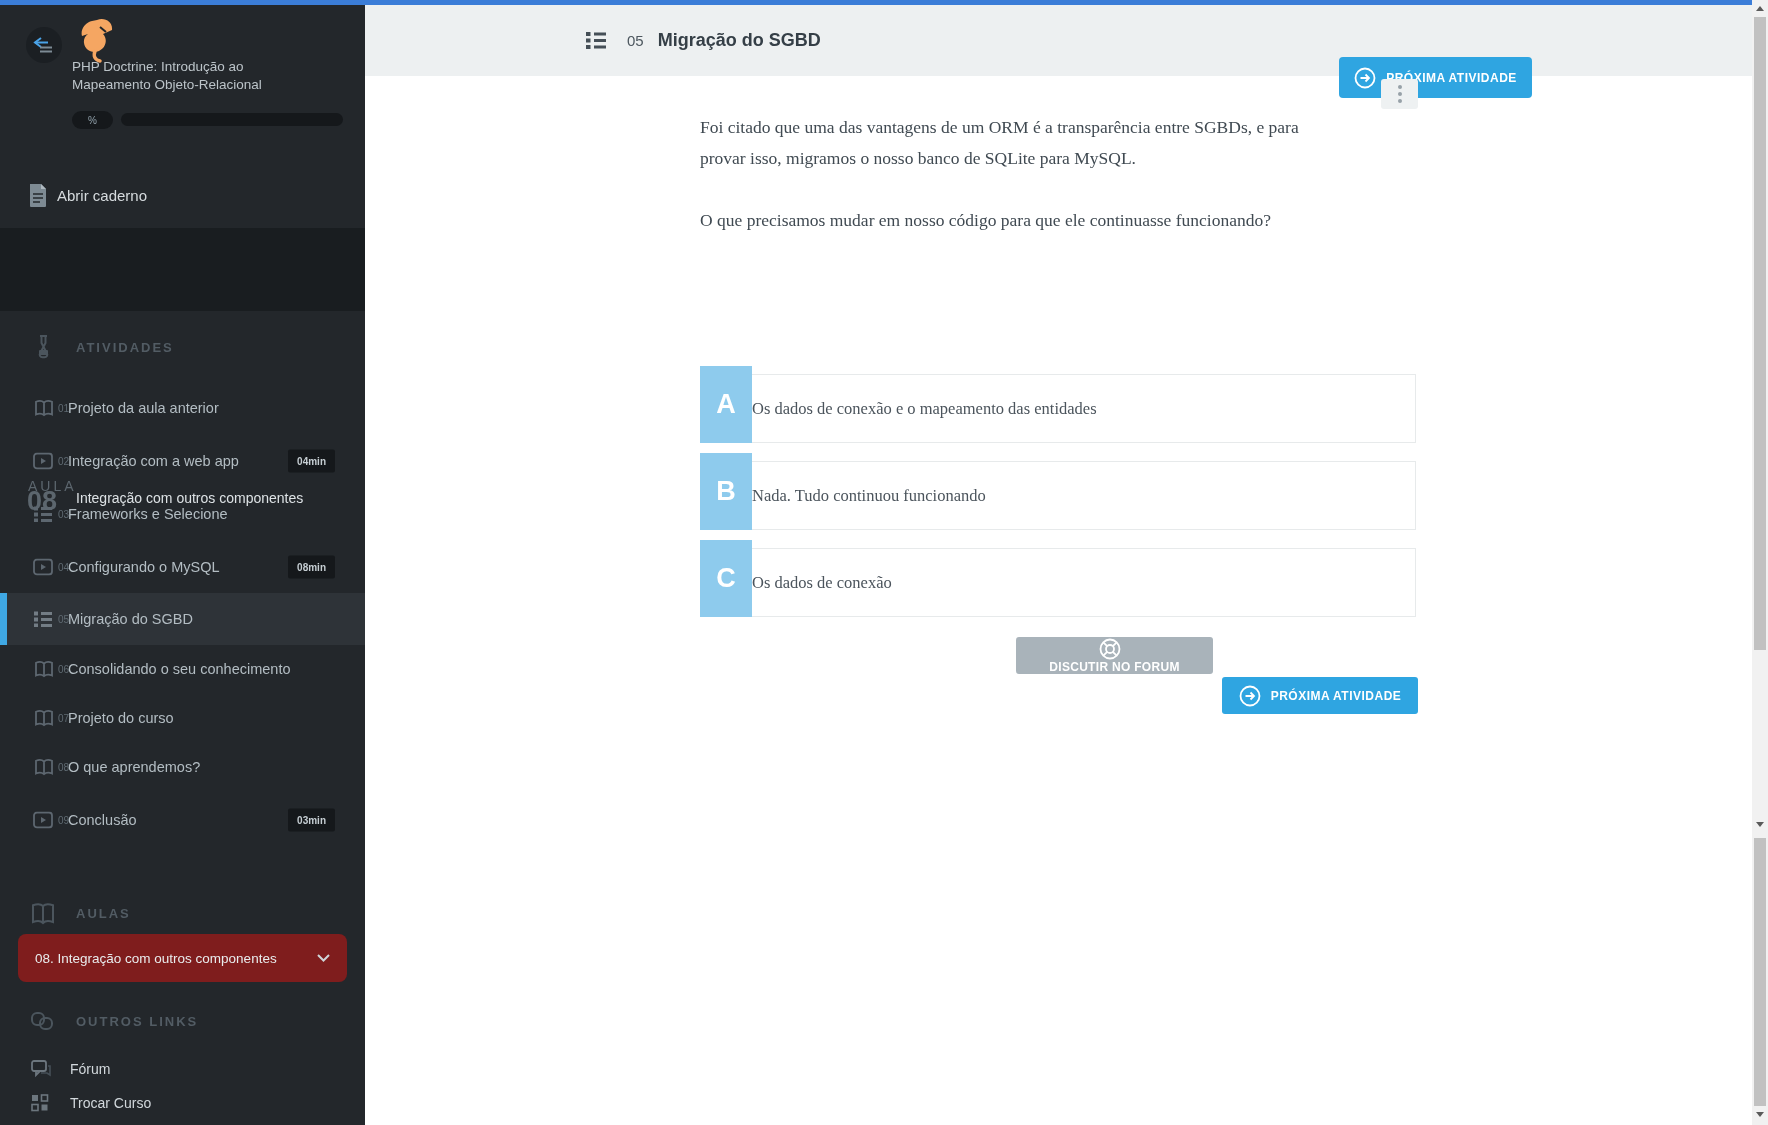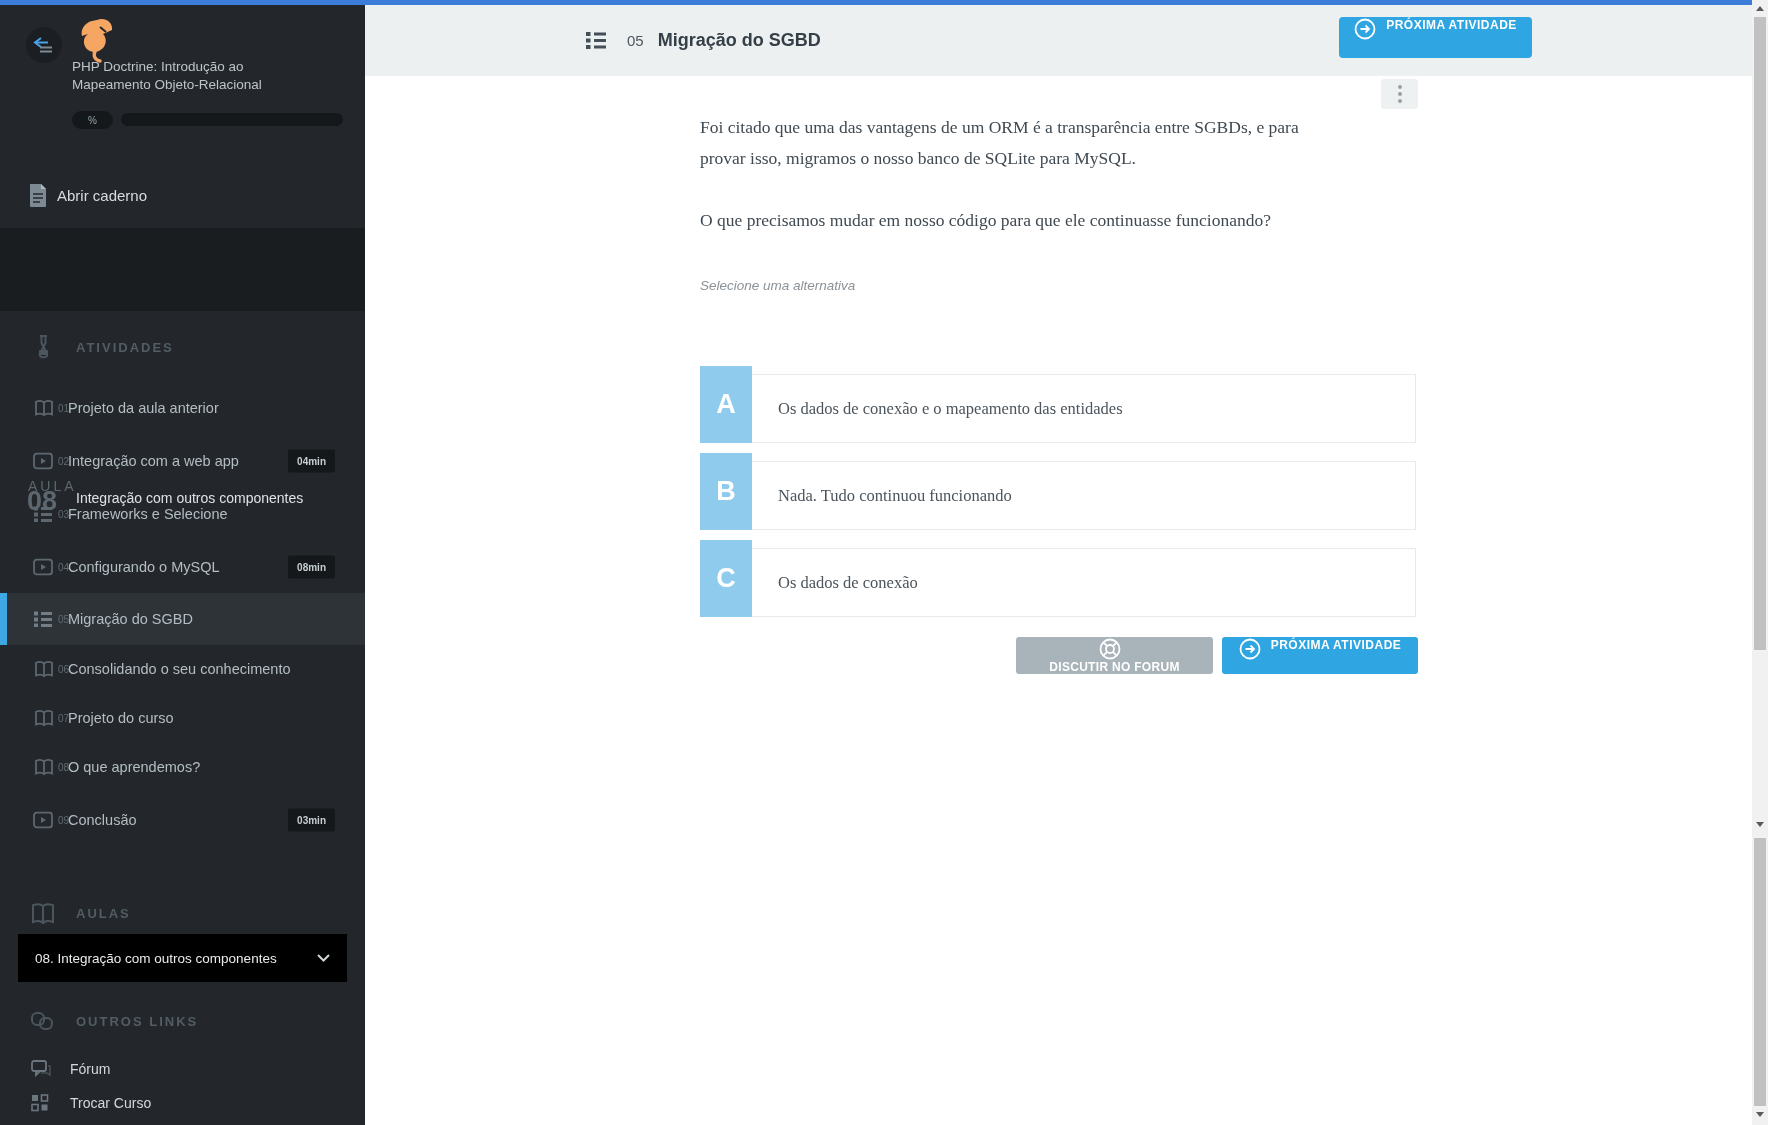--- a/index.html
+++ b/index.html
@@ -30,52 +30,52 @@
   .side-sec-header .sec-icon{position:absolute;left:33px;}
   .side-sec-header .sec-lbl{position:absolute;left:76px;font-size:13px;font-weight:bold;letter-spacing:2px;color:#525c64;}
   .act-row{position:absolute;left:0;width:365px;height:50px;cursor:pointer;}
   .act-row .a-icon{position:absolute;left:33px;top:50%;transform:translateY(-50%);}
   .act-row .a-num{position:absolute;left:58px;top:50%;transform:translateY(-50%);font-size:10px;color:#5f6a72;text-align:right;}
   .act-row .a-lbl{position:absolute;left:68px;top:50%;transform:translateY(-50%);font-size:14.5px;color:#b3bdc3;white-space:nowrap;}
   .act-row .a-dur{position:absolute;right:30px;top:50%;transform:translateY(-50%);background:#15181b;color:#c6ced3;
                   font-size:10px;font-weight:bold;padding:6px 9px;border-radius:2px;}
   .act-row.active{background:#2e3338;height:52px;}
   .act-row.active .a-bar{position:absolute;left:0;top:0;width:7px;height:100%;background:#3fa8e4;}
-  .aulas-dropdown{position:absolute;left:18px;top:934px;width:329px;height:48px;background:#000000;border-radius:0;
+  .aulas-dropdown{position:absolute;left:18px;top:934px;width:329px;height:48px;background:#7f1d1d;border-radius:8px;
                   display:flex;align-items:center;box-sizing:border-box;padding:0 17px;cursor:pointer;}
   .aulas-dropdown .dd-lbl{font-size:13.5px;color:#e9eced;flex:1;}
   .link-row{position:absolute;left:0;width:365px;height:30px;display:flex;align-items:center;cursor:pointer;}
   .link-row .l-icon{position:absolute;left:31px;}
   .link-row .l-lbl{position:absolute;left:70px;font-size:14px;color:#d2d8dc;}
 
   
   .headerband{position:absolute;left:365px;top:5px;width:1387px;height:71px;background:#edf0f1;z-index:5;}
   .h-group{position:absolute;left:220px;top:0;height:71px;display:flex;align-items:center;}
   .h-num{margin-left:20px;font-size:15px;color:#4d575f;}
   .h-title{margin-left:14px;font-size:18px;font-weight:bold;color:#353f47;}
-  .btn-blue{background:#2fa5e1;border-radius:4px;display:flex;align-items:flex-start;justify-content:center;
-            color:#ffffff;font-size:12px;font-weight:bold;letter-spacing:.5px;cursor:pointer;border:none;}
+  .btn-blue{background:#2fa5e1;border-radius:4px;display:flex;align-items:center;justify-content:center;
+            color:#ffffff;font-size:12px;font-weight:bold;letter-spacing:.5px;cursor:pointer;border:none;margin-top:40px;}
   .h-btn{position:absolute;left:974px;top:12px;width:193px;height:41px;}
   .btn-blue .bicon{margin-right:10px;}
 
   
   .kebab{position:absolute;left:1381px;top:79px;width:37px;height:30px;background:#eef1f2;border-radius:3px;
          display:flex;align-items:center;justify-content:center;cursor:pointer;z-index:6;}
   .kebab .dots{display:flex;flex-direction:column;gap:3px;}
   .kebab .dots i{width:4px;height:4px;border-radius:50%;background:#97a1a8;}
   .question{position:absolute;left:700px;top:112px;width:648px;}
   .question p{margin:0;font-family:"Liberation Serif",serif;font-size:17.5px;line-height:31px;color:#404a52;}
   .question p+p{margin-top:31px;}
   .select-hint{margin-top:42px;font-family:"Liberation Sans",sans-serif;font-style:italic;font-size:13.5px;color:#8a9298;}
   .options{position:absolute;left:700px;top:366px;width:716px;}
   .option{display:flex;height:77px;margin-bottom:10px;cursor:pointer;}
   .opt-letter{width:52px;background:#8ecbed;color:#ffffff;font-size:27px;font-weight:bold;
               display:flex;align-items:center;justify-content:center;}
   .opt-body{flex:1;background:#ffffff;border:1px solid #e7eaeb;border-left:none;display:flex;align-items:center;
-            padding-left:26px;font-family:"Liberation Serif",serif;font-size:16.5px;color:#4b545c;margin-top:8px;}
+            font-family:"Liberation Serif",serif;font-size:16.5px;color:#4b545c;margin-top:8px;}
   .btn-gray{background:#a9b3ba;border-radius:3px;display:flex;align-items:center;justify-content:center;
             color:#ffffff;font-size:12px;font-weight:bold;letter-spacing:.3px;cursor:pointer;border:none;flex-direction:column;}
   .f-forum{position:absolute;left:1016px;top:637px;width:197px;height:37px;}
   .f-next{position:absolute;left:1222px;top:637px;width:196px;height:37px;border-radius:3px;}
 
   
   .rail{position:absolute;left:1752px;top:0;width:16px;height:1125px;background:#f1f1f1;z-index:60;}
   .thumb{position:absolute;left:2px;width:12px;background:#c1c1c1;}
   .tri{position:absolute;left:4px;width:0;height:0;border-left:4px solid transparent;border-right:4px solid transparent;}
   .tri.up{border-bottom:5px solid #5a5a5a;}
@@ -333,21 +333,20 @@
   <span class="dots">
       <i></i>
       <i></i>
       <i></i>
     </span>
 </div>
 
 <div class="question">
   <p>Foi citado que uma das vantagens de um ORM é a transparência entre SGBDs, e para provar isso, migramos o nosso banco de SQLite para MySQL.</p>
   <p>O que precisamos mudar em nosso código para que ele continuasse funcionando?</p>
-  <div class="select-hint">Selecione uma alternativa</div>
 </div>
 
 <div class="options">
   <div class="option">
     <div class="opt-letter">A</div>
     <div class="opt-body">Os dados de conexão e o mapeamento das entidades</div>
   </div>
   <div class="option">
     <div class="opt-letter">B</div>
     <div class="opt-body">Nada. Tudo continuou funcionando</div>

